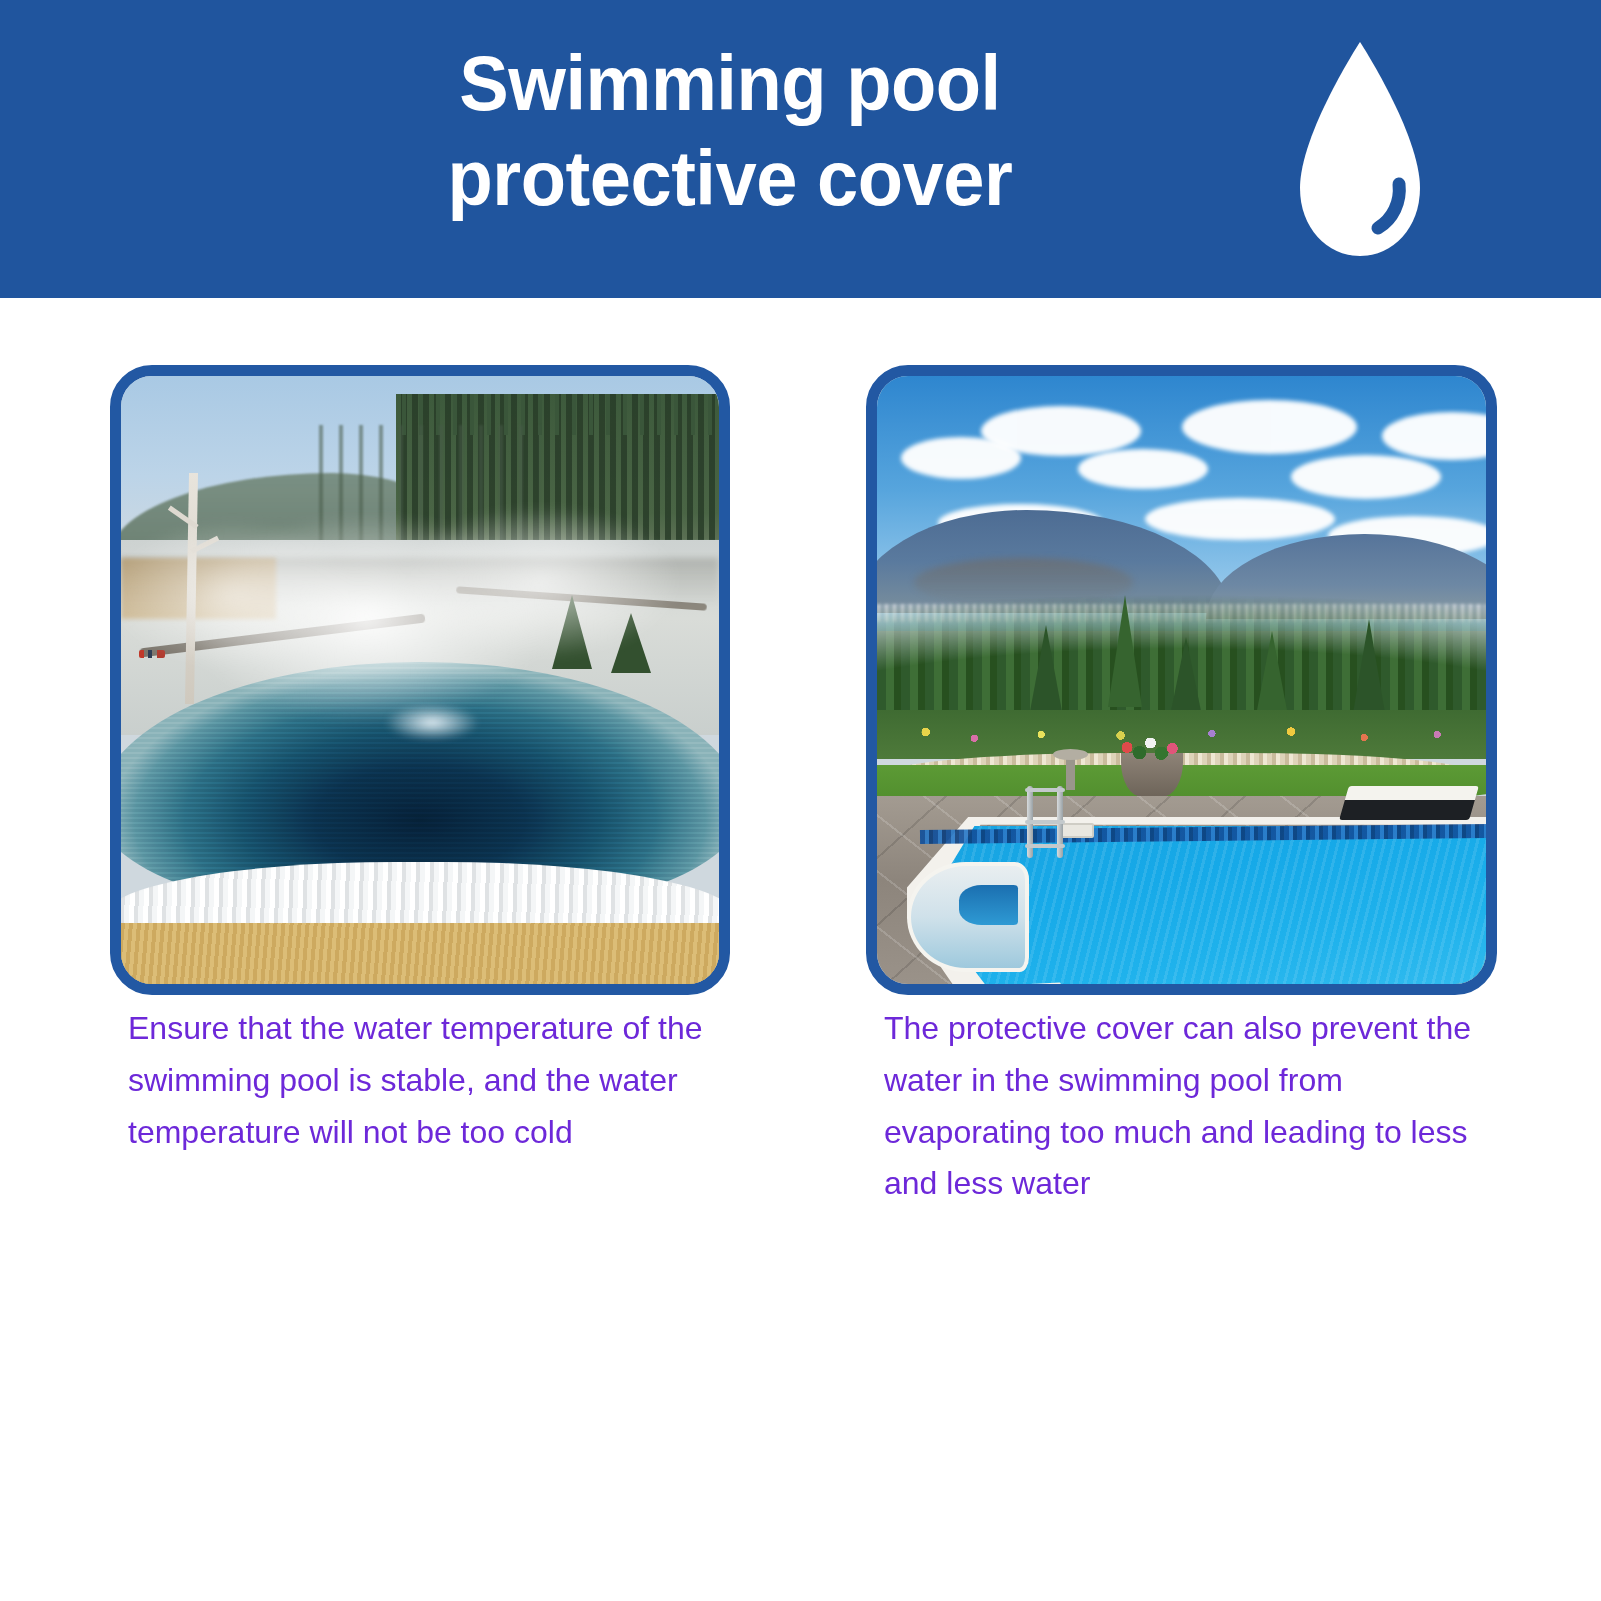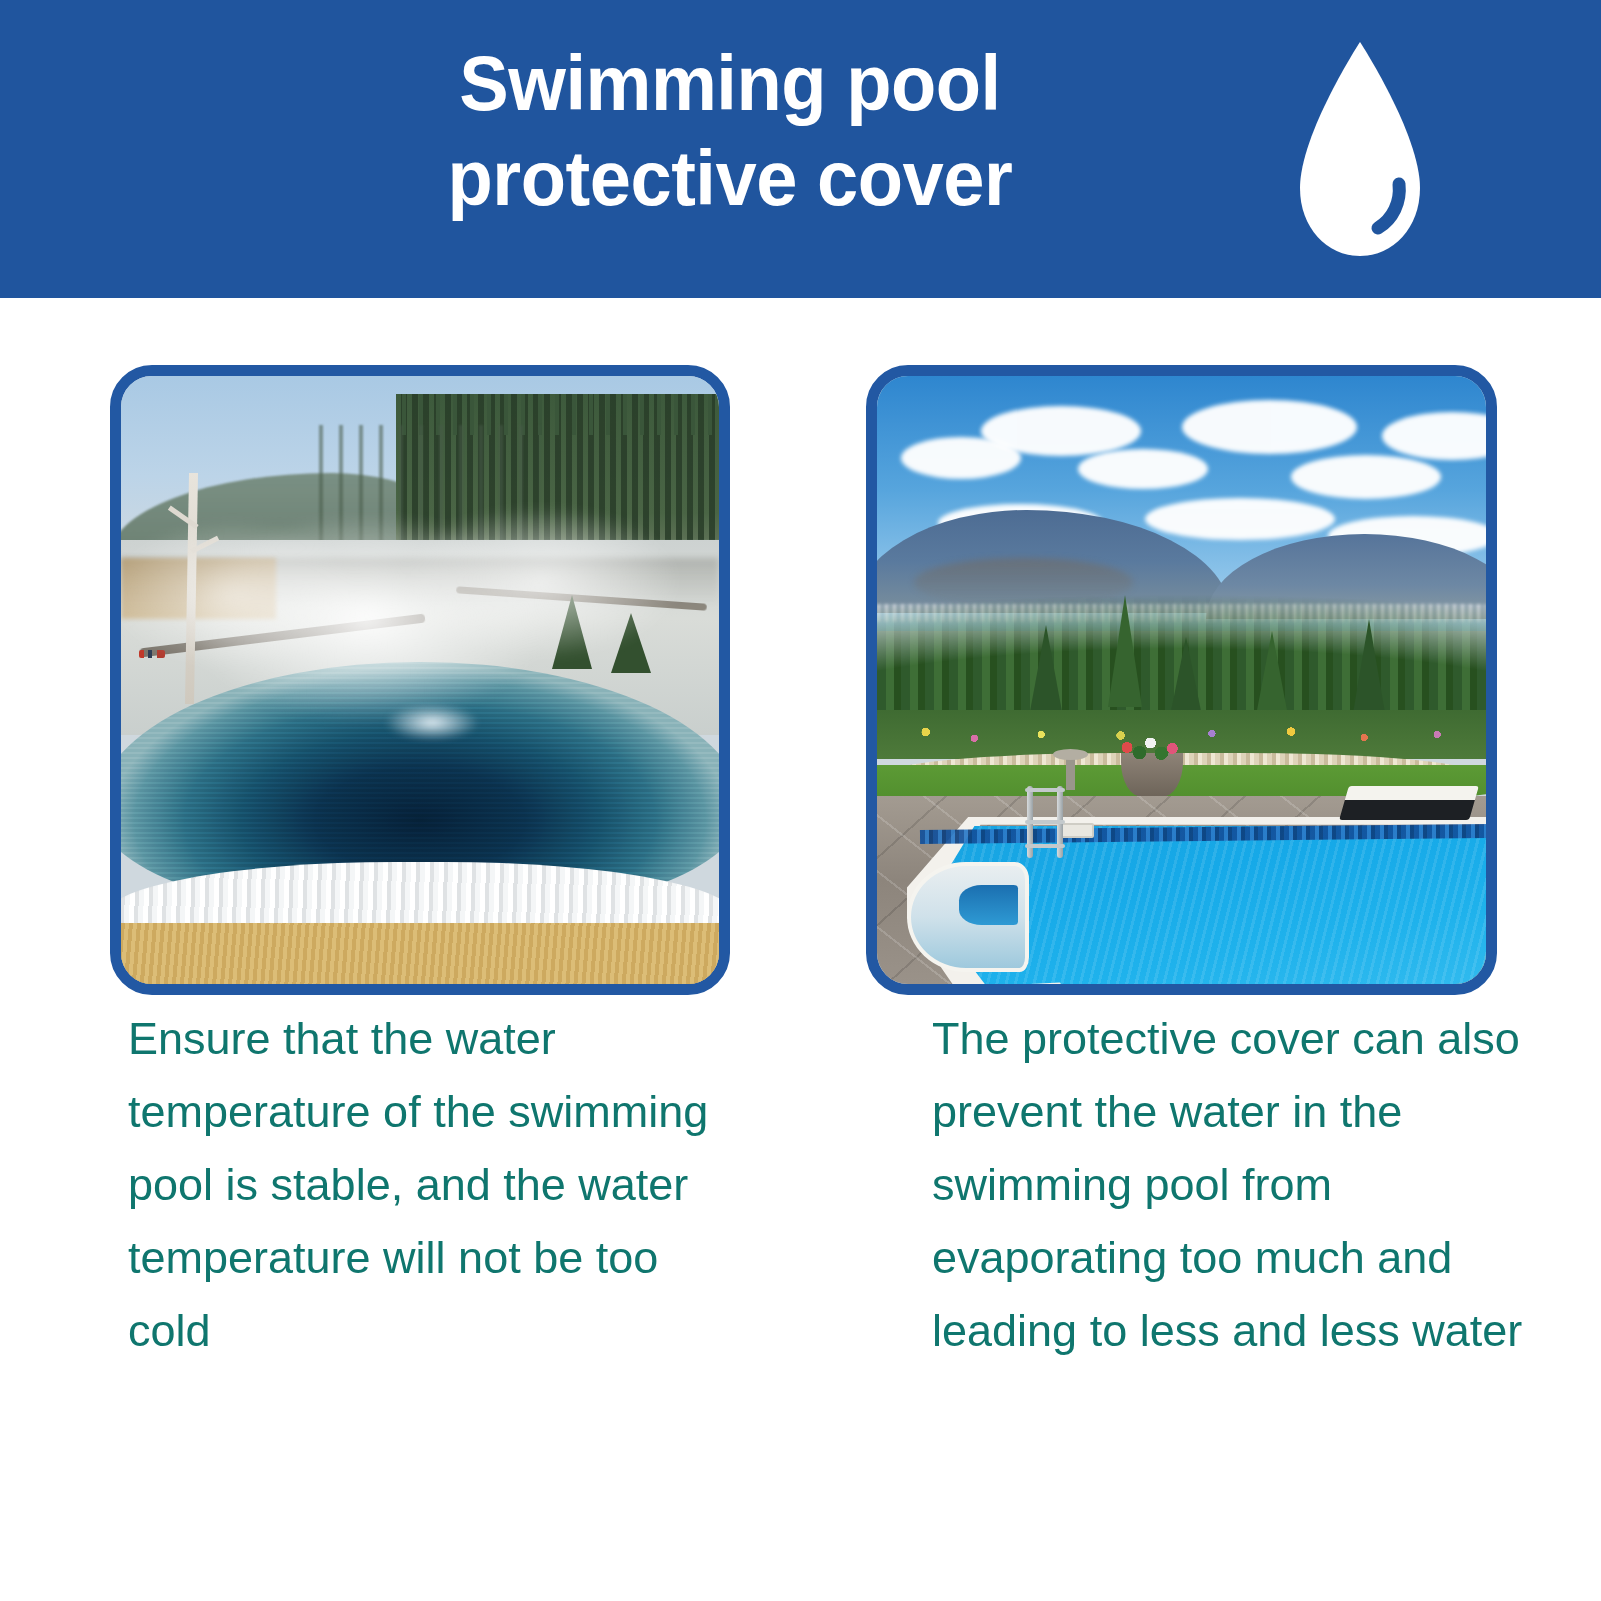--- a/index.html
+++ b/index.html
@@ -312,27 +312,27 @@
     border-radius:3px;
   }
   .sp-skimmer{
     position:absolute;left:30%;top:73.5%;width:34px;height:15px;
     background:#e9e7e0;border:2px solid #cfcdc5;box-sizing:border-box;border-radius:2px;
   }
 
   
   .caption{
     position:absolute;top:1003px;width:610px;
-    color:#0f766e;
-    font-size:45px;
+    color:#6d28d9;
+    font-size:32px;
     line-height:1.62;
     font-weight:400;
   }
   .caption.left{left:128px;}
-  .caption.right{left:884px;width:620px;margin-left:48px;}
+  .caption.right{left:884px;width:620px;}
 </style>
 </head>
 <body>
 
 <div class="header">
 
   <div class="header-title">Swimming pool
 protective cover</div>
 
   <svg class="droplet" viewBox="0 0 132 222">

